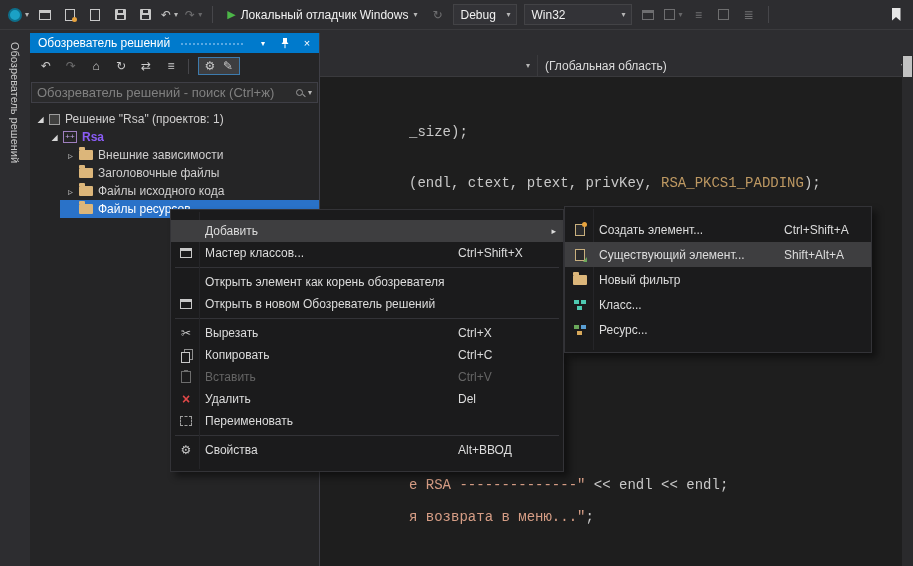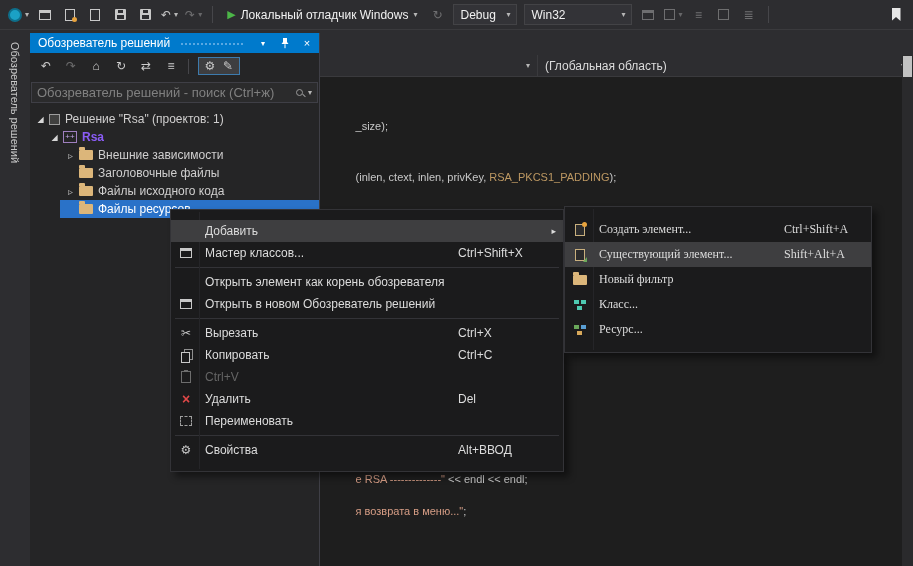--- a/index.html
+++ b/index.html
@@ -85,33 +85,33 @@
 
   
   .editor { flex: 1; display: flex; flex-direction: column; position: relative; background: #1e1e1e; }
   .editor-top { height: 25px; background: #2d2d30; }
   .navbar { height: 22px; background: #2d2d30; border-bottom: 1px solid #3a3a3d; display: flex; }
   .nav-combo { display: flex; align-items: center; padding: 0 7px; color: #dcdcdc; font-size: 12px; border-right: 1px solid #3a3a3d; }
   .nav-combo .caret { margin-left: auto; }
   .nav-combo.left { width: 218px; }
   .nav-combo.right { flex: 1; gap: 8px; }
   .code-area { flex: 1; position: relative; background: #1e1e1e; overflow: hidden; }
-  .code-line { position: absolute; left: 5px; font-family: Liberation Sans, sans-serif; font-size: 11px; white-space: pre; }
+  .code-line { position: absolute; left: 5px; font-family: Liberation Mono, monospace; font-size: 14px; white-space: pre; }
   .c-plain { color: #c8c8c8; }
   .c-str { color: #d69d85; }
   .c-macro { color: #bd9862; }
   .vscroll { position: absolute; top: 25px; right: 0; bottom: 0; width: 11px; background: #2a2a2c; }
   .vthumb { position: absolute; top: 1px; left: 1px; right: 1px; height: 21px; background: #c2c2c2; }
 
   
   .menu { position: absolute; background: #1b1b1c; border: 1px solid #333337;
     box-shadow: 5px 5px 7px rgba(0,0,0,.45); z-index: 20; padding: 10px 0; }
   .menu::before { content:""; position:absolute; left:28px; top:2px; bottom:2px; width:1px; background:#252528; }
   .mi { display: flex; align-items: center; height: 22px; padding: 0 7px 0 5px; color: #dcdcdc; font-size: 12px; white-space: nowrap; position: relative; }
-  .submenu .mi { height: 25px; font-family: Liberation Serif, serif; }
+  .submenu .mi { height: 25px; }
   .mi.hl { background: #3e3e40; }
   .mi.dis { color: #656565; }
   .mi-ico { width: 20px; margin-right: 9px; display: flex; justify-content: center; align-items: center; flex: none; }
   .mi-label { flex: 1; }
   .mi-short { width: 86px; text-align: left; flex: none; }
   .submenu .mi-short { width: 80px; }
   .mi-arrow { width: 12px; font-size: 9px; color: #dcdcdc; text-align: right; flex: none; }
   .msep { height: 1px; background: #333337; margin: 3px 4px; }
 
   .ic-scissors { font-size: 12px; color: #c8c8c8; }
@@ -307,21 +307,21 @@
         <div class="nav-combo right">
           <span>(Глобальная область)</span>
           <span class="caret">▾</span>
         </div>
       </div>
       <div class="code-area">
         <div class="code-line" style="top:31px">
           <span class="c-plain">_size);</span>
         </div>
         <div class="code-line" style="top:82px">
-          <span class="c-plain">(inlen, ctext, inlen, privKey, </span><span class="c-macro">RSA_PKCS1_PADDING</span><span class="c-plain">);</span>
+          <span class="c-plain">(endl, ctext, ptext, privKey, </span><span class="c-macro">RSA_PKCS1_PADDING</span><span class="c-plain">);</span>
         </div>
         <div class="code-line" style="top:384px">
           <span class="c-str">е RSA --------------"</span><span class="c-plain"> &lt;&lt; endl &lt;&lt; endl;</span>
         </div>
         <div class="code-line" style="top:416px">
           <span class="c-str">я возврата в меню..."</span><span class="c-plain">;</span>
         </div>
       </div>
       <div class="vscroll">
         <div class="vthumb"></div>
@@ -371,20 +371,21 @@
           <span class="ic-copy"></span>
         </span>
       <span class="mi-label">Копировать</span>
       <span class="mi-short">Ctrl+C</span>
       <span class="mi-arrow"></span>
     </div>
     <div class="mi dis">
       <span class="mi-ico">
           <span class="ic-paste"></span>
         </span>
+      <span class="mi-label">Вставить</span>
       <span class="mi-short">Ctrl+V</span>
       <span class="mi-arrow"></span>
     </div>
     <div class="mi">
       <span class="mi-ico ic-del">×</span>
       <span class="mi-label">Удалить</span>
       <span class="mi-short">Del</span>
       <span class="mi-arrow"></span>
     </div>
     <div class="mi">

